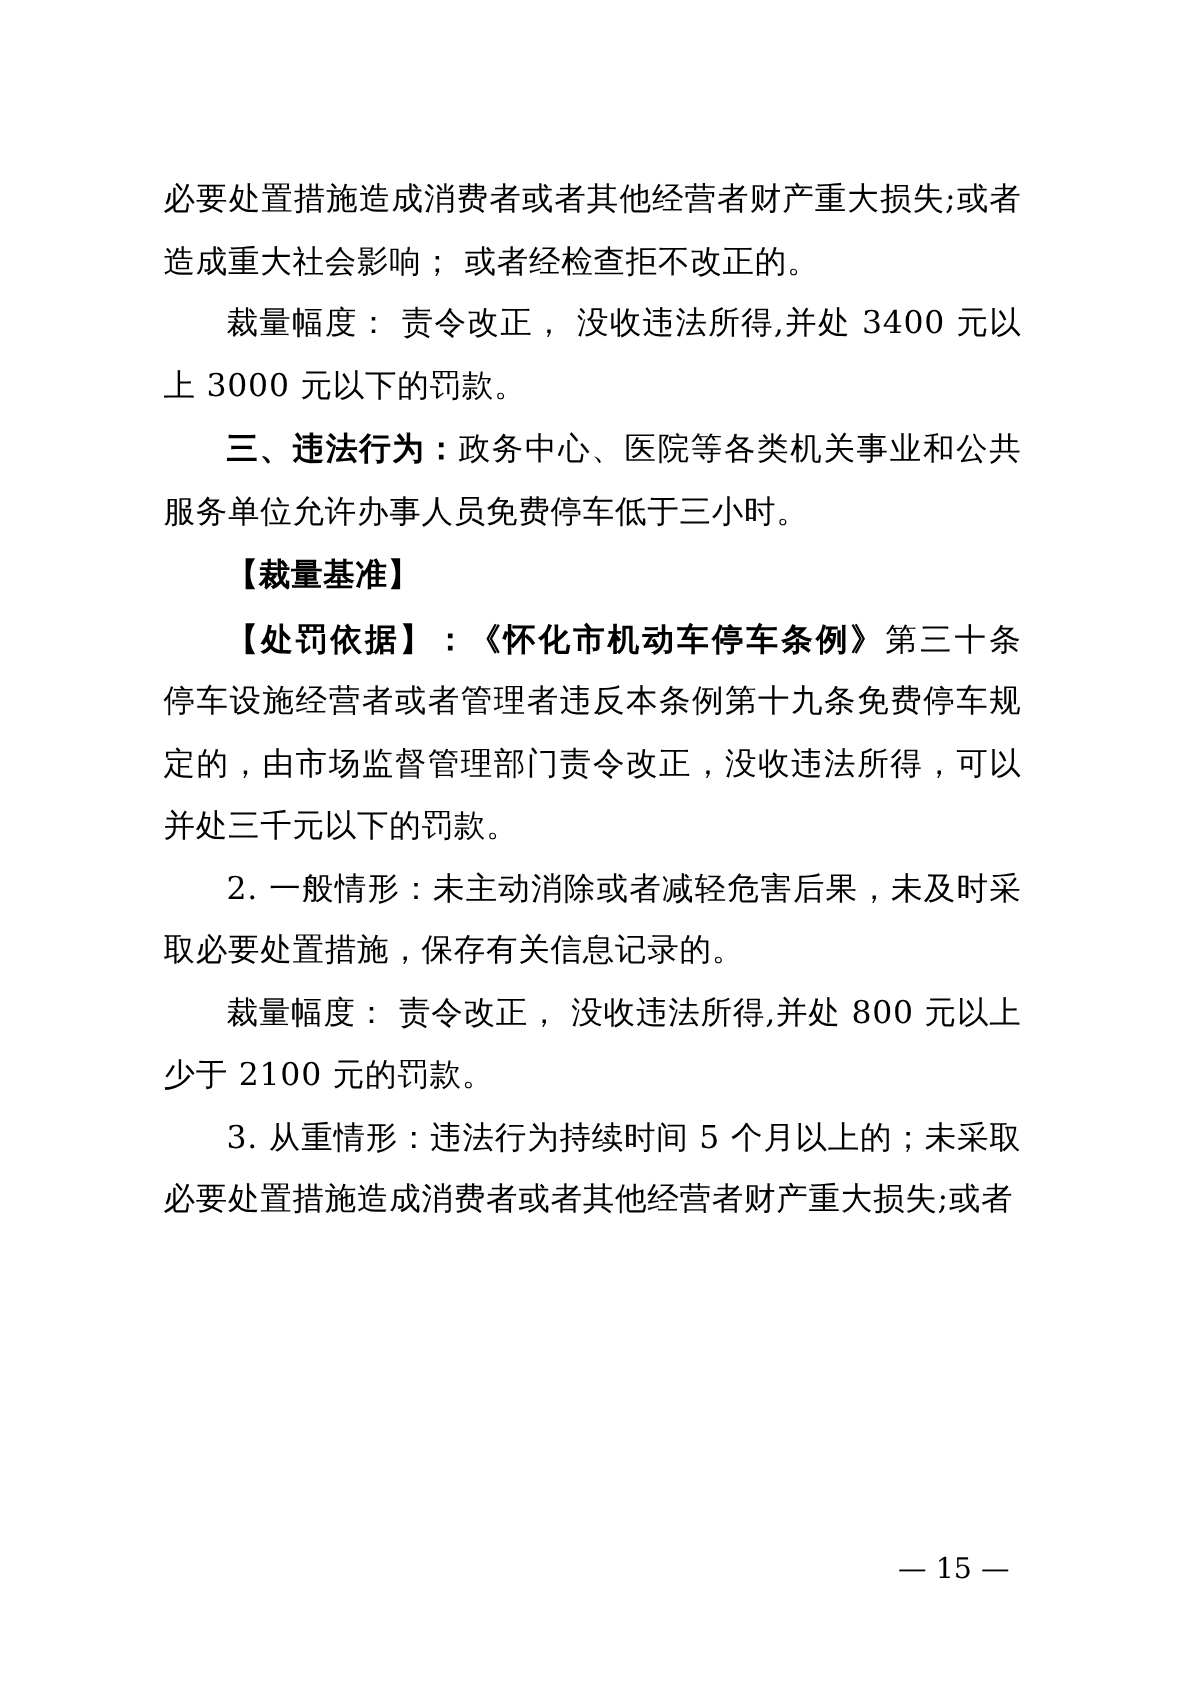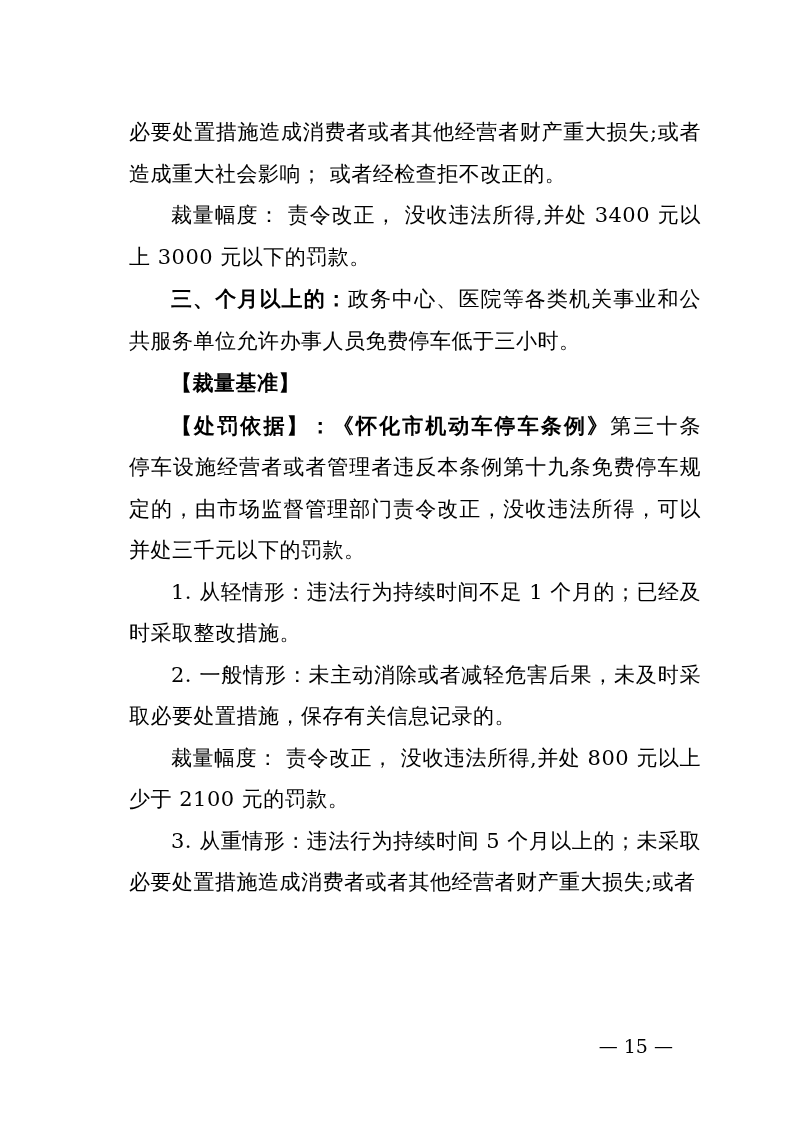--- a/index.html
+++ b/index.html
@@ -12,21 +12,20 @@
     height: 1122px;
     position: relative;
     font-family: "DejaVu Serif", "Liberation Serif", serif;
     color: #000000;
     overflow: hidden;
   }
   .page {
     position: absolute;
     inset: 0;
     background: #ffffff;
-    margin-left: 20px;
   }
   .content {
     position: absolute;
     left: 109px;
     top: 112px;
     width: 572px;
   }
   .para {
     margin: 0;
     padding: 0;
@@ -51,24 +50,23 @@
   }
 </style>
 </head>
 <body>
 
 <div class="page">
   <main class="content">
 
   <p class="para"><span class="seg">必要处置措施造成消费者或者其他经营者财产重大损失;或者造成重大社会影响； 或者经检查拒不改正的。</span></p>
       <p class="para indent"><span class="seg">裁量幅度： 责令改正， 没收违法所得,并处 3400 元以上 3000 元以下的罚款。</span></p>
-      <p class="para indent"><span class="seg seg-bold">三、个月以上的：</span><span class="seg">政务中心、医院等各类机关事业和公共服务单位允许办事人员免费停车低于三小时。</span></p>
+      <p class="para indent"><span class="seg seg-bold">三、违法行为：</span><span class="seg">政务中心、医院等各类机关事业和公共服务单位允许办事人员免费停车低于三小时。</span></p>
       <p class="para indent"><span class="seg seg-bold">【裁量基准】</span></p>
       <p class="para indent"><span class="seg seg-bold">【处罚依据】：《怀化市机动车停车条例》</span><span class="seg">第三十条　停车设施经营者或者管理者违反本条例第十九条免费停车规定的，由市场监督管理部门责令改正，没收违法所得，可以并处三千元以下的罚款。</span></p>
-      <p class="para indent"><span class="seg">1. 从轻情形：违法行为持续时间不足 1 个月的；已经及时采取整改措施。</span></p>
       <p class="para indent"><span class="seg">2. 一般情形：未主动消除或者减轻危害后果，未及时采取必要处置措施，保存有关信息记录的。</span></p>
       <p class="para indent"><span class="seg">裁量幅度： 责令改正， 没收违法所得,并处 800 元以上少于 2100 元的罚款。</span></p>
       <p class="para indent"><span class="seg">3. 从重情形：违法行为持续时间 5 个月以上的；未采取必要处置措施造成消费者或者其他经营者财产重大损失;或者</span></p>
     </main>
   <div class="footer">
     <span>— 15 —</span>
   </div>
 </div>
 
 </body></html>

